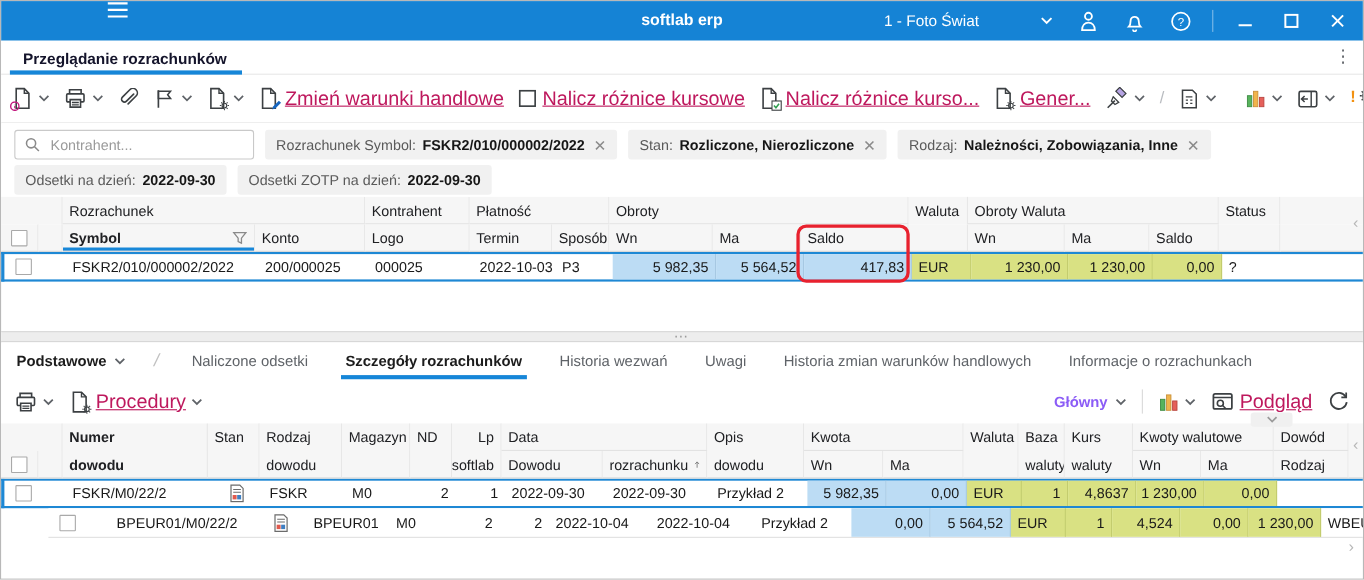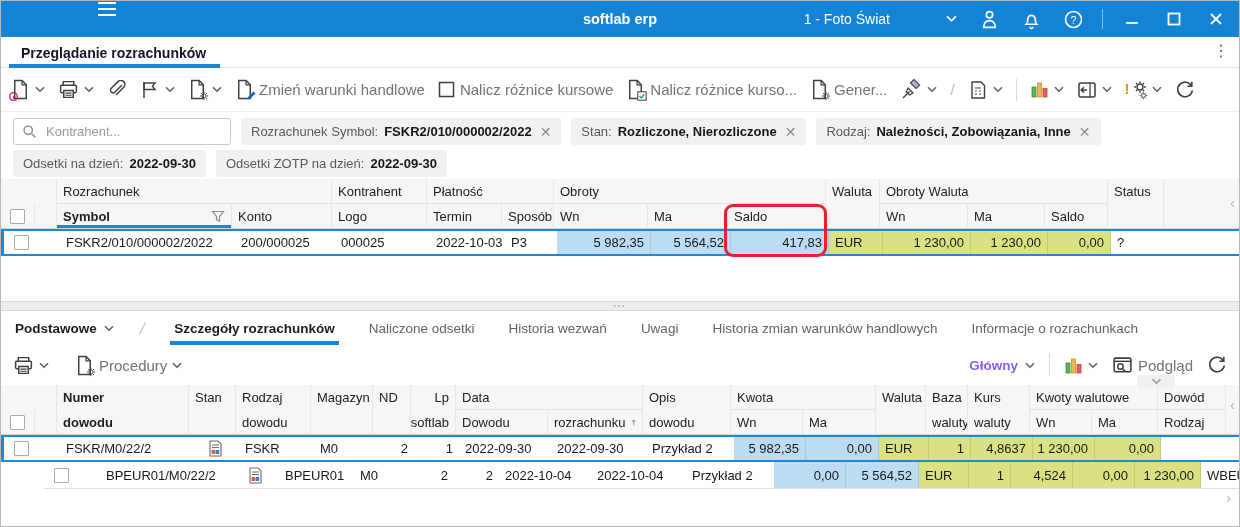--- a/index.html
+++ b/index.html
@@ -28,21 +28,21 @@
   
   .maintabs{position:absolute;left:0;top:36px;width:100%;height:31px;background:#fff;border-bottom:1px solid #e4e4e4;}
   .maintab{position:absolute;left:8px;top:0;height:31px;display:flex;align-items:center;padding:0 14px 0 12px;
     font-size:14px;font-weight:bold;color:#14142b;}
   .maintab .ul{position:absolute;left:0;bottom:0;width:100%;height:4px;background:#1686d8;}
   .kebab{position:absolute;right:10px;top:4px;color:#5f6368;font-size:16px;cursor:pointer;}
   
   .toolbar{position:absolute;left:0;top:67px;width:100%;height:44px;display:flex;align-items:center;
     padding:0 10px;gap:13px;border-bottom:1px solid #ededed;background:#fff;white-space:nowrap;}
   .ti{display:flex;align-items:center;gap:5px;color:#3c4043;cursor:pointer;}
-  .ti .lbl{font-size:15px;color:#737373;}
+  .ti .lbl{font-size:18px;color:#be185d;text-decoration:underline;}
   .chev{color:#5f6368;}
   .tsep{color:#b9bcc0;font-size:15px;}
   .vline{width:1px;height:22px;background:#d9d9d9;}
   
   .filters{position:absolute;left:0;top:111px;width:100%;height:67px;background:#fff;}
   .frow{position:absolute;left:12px;display:flex;align-items:center;gap:10px;}
   .fsearch{display:flex;align-items:center;gap:7px;width:218px;height:27px;border:1px solid #c9c9c9;
     border-radius:3px;padding:0 8px;background:#fff;}
   .fsearch input{border:0;outline:none;font-size:13px;color:#444;width:165px;font-family:"Liberation Sans",sans-serif;}
   .fsearch input::placeholder{color:#9a9a9a;opacity:1;}
@@ -83,21 +83,21 @@
   .dtabs{position:absolute;left:0;top:311px;width:100%;height:33px;display:flex;align-items:center;
     padding:0 14px;gap:26px;background:#fff;white-space:nowrap;}
   .dsel{display:flex;align-items:center;gap:7px;font-size:13.5px;font-weight:bold;color:#1c1c1c;cursor:pointer;}
   .dslash{color:#c0c0c0;font-size:16px;transform:skewX(-12deg);}
   .dtab{position:relative;height:33px;display:flex;align-items:center;font-size:13.5px;color:#5f6368;
     padding:0 4px;cursor:pointer;}
   .dtab.act{color:#1c1c1c;font-weight:bold;}
   .dtab.act .ul{position:absolute;left:0;bottom:0;width:100%;height:4px;background:#1686d8;}
   
   .toolbar2{position:absolute;left:0;top:344px;width:100%;height:40px;display:flex;align-items:center;
-    padding:0 12px;gap:26px;background:#fff;}
+    padding:0 12px;gap:14px;background:#fff;}
   .t2right{margin-left:auto;display:flex;align-items:center;gap:14px;}
   .layoutsel{display:flex;align-items:center;gap:7px;font-size:13.5px;font-weight:bold;color:#8b5cf6;cursor:pointer;}
   .minichev{position:absolute;left:1136px;top:374px;width:38px;height:13px;background:#f0f0f0;border-radius:3px;
     display:flex;align-items:center;justify-content:center;cursor:pointer;z-index:4;}
   .scrollr{position:absolute;right:8px;top:488px;color:#b7b7b7;font-size:15px;}
 </style>
 </head>
 <body>
 
 <svg width="0" height="0" style="position:absolute">
@@ -521,25 +521,25 @@
   </div>
 
   <div class="dtabs">
     <span class="dsel">
       <span>Podstawowe</span>
       <svg width="10" height="7" color="#5f6368">
           <use href="#i-chev"></use>
         </svg>
     </span>
     <span class="dslash">/</span>
+    <span class="dtab">Naliczone odsetki</span>
     <span class="dtab act">
       <span>Szczegóły rozrachunków</span>
       <span class="ul"></span>
     </span>
-    <span class="dtab">Naliczone odsetki</span>
     <span class="dtab">Historia wezwań</span>
     <span class="dtab">Uwagi</span>
     <span class="dtab">Historia zmian warunków handlowych</span>
     <span class="dtab">Informacje o rozrachunkach</span>
   </div>
 
   <div class="toolbar2">
     <span class="ti">
       <svg width="21" height="21" color="#3c4043">
           <use href="#i-print"></use>

